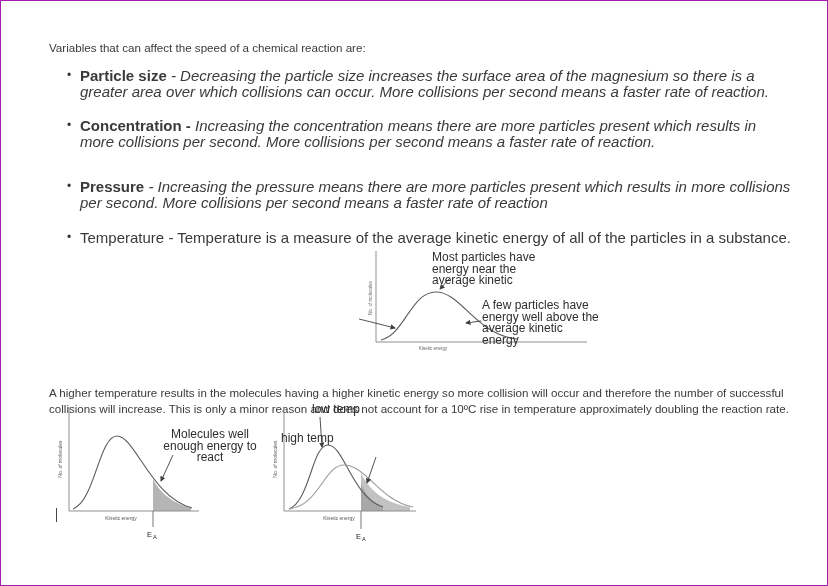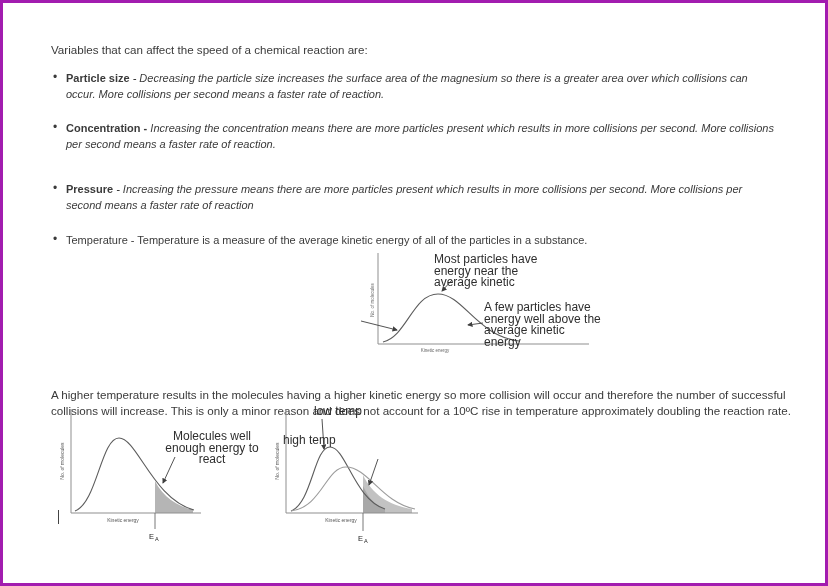--- a/index.html
+++ b/index.html
@@ -1,18 +1,18 @@
 <!DOCTYPE html>
 <html><head>
 <meta charset="utf-8">
 <style>
   html,body{margin:0;padding:0;background:#fff;}
-  .page{position:relative;width:828px;height:586px;background:#ffffff;font-family:"Liberation Sans",sans-serif;color:#3a3a3a;overflow:hidden;border:3px solid #a21caf;box-sizing:border-box;}
+  .page{position:relative;width:828px;height:586px;background:#ffffff;font-family:"Liberation Sans",sans-serif;color:#3a3a3a;overflow:hidden;border:1px solid #a21caf;box-sizing:border-box;}
   .intro{position:absolute;left:48px;top:40px;font-size:11.6px;}
-  .bullet{position:absolute;left:44px;width:733px;font-size:11px;line-height:16px;padding-left:19px;box-sizing:border-box;}
+  .bullet{position:absolute;left:60px;width:733px;font-size:15px;line-height:16px;padding-left:19px;box-sizing:border-box;}
   .bullet::before{content:"\2022";position:absolute;left:6px;top:-1px;font-size:12px;color:#3a3a3a;}
   .b1{top:67px}.b2{top:117px}.b3{top:178px}.b4{top:229px}
   .term-b{font-weight:700;}
   .it{font-style:italic;}
   .paragraph{position:absolute;left:48px;top:353px;width:740px;font-size:11.6px;line-height:15.6px;margin-top:31px;}
   .side-note{position:absolute;left:470px;top:431px;width:316px;font-size:11.6px;line-height:15.6px;}
   .pre{white-space:pre-wrap;}
   .ea-sub{font-size:8px;}
   .diag{position:absolute;}
   .d1{left:252px;top:245px;width:350px;height:115px;}

